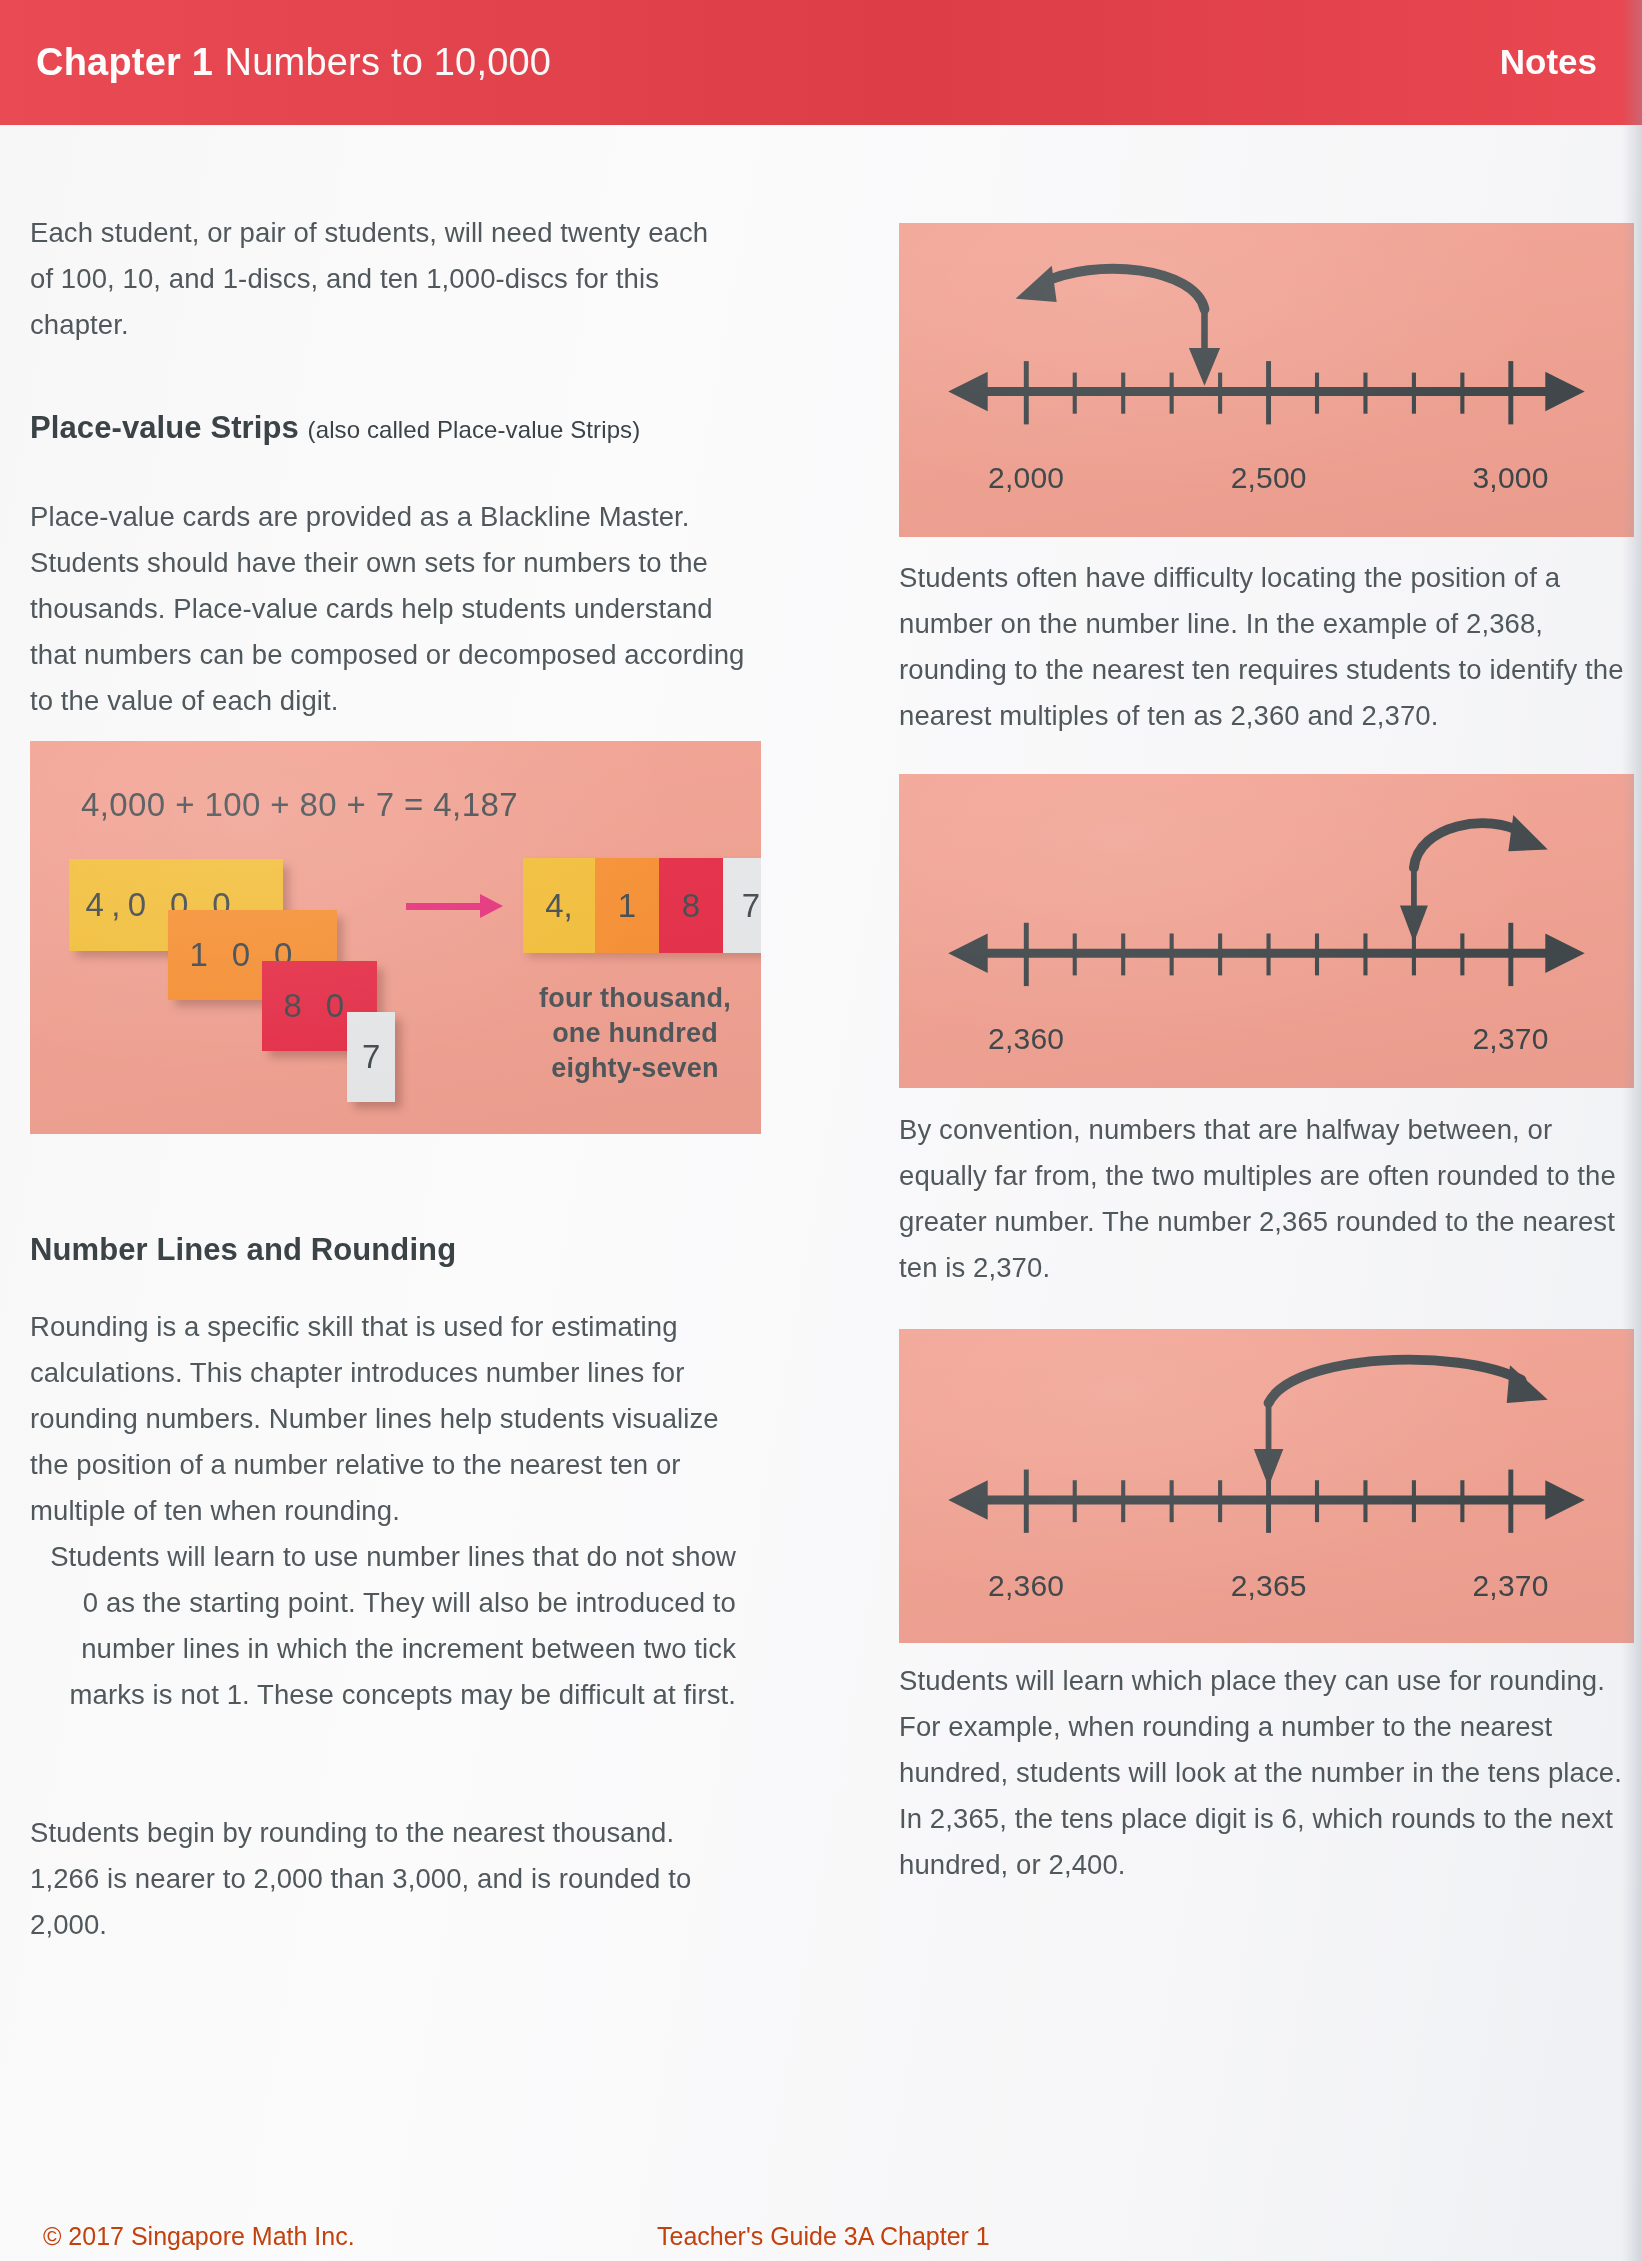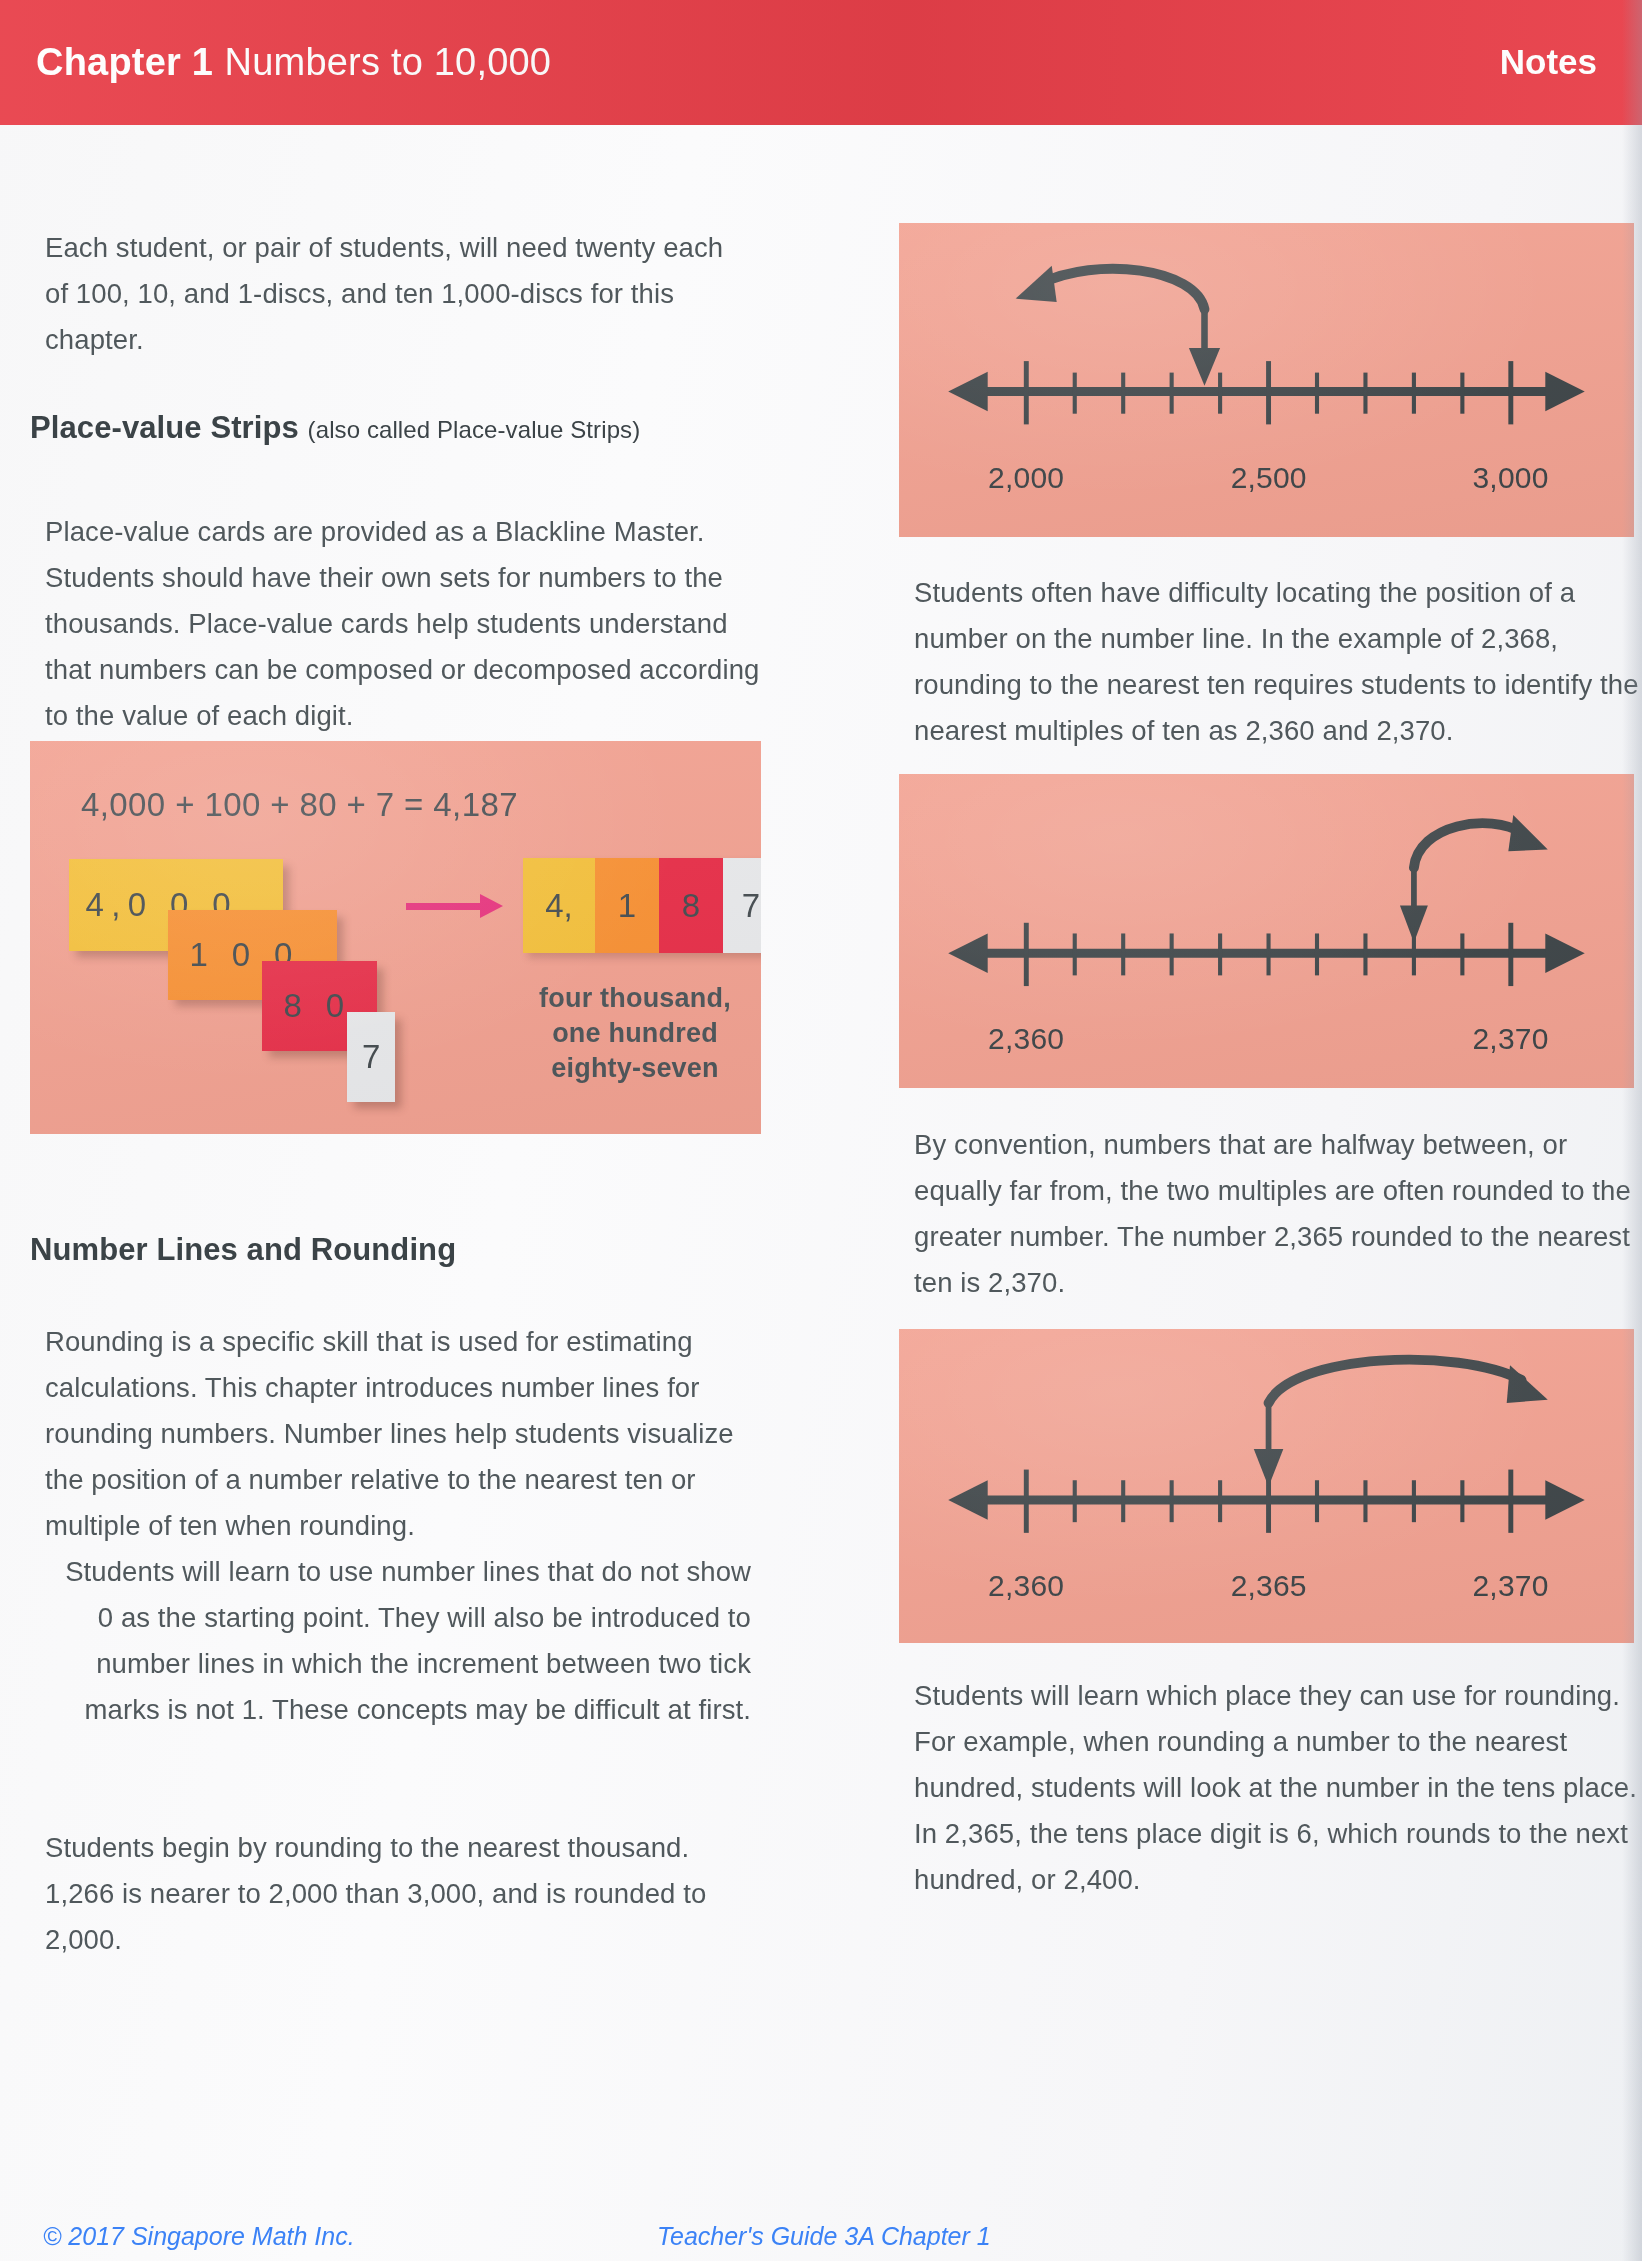--- a/index.html
+++ b/index.html
@@ -70,21 +70,21 @@
     top: 0;
   }
   .col-left  { left: 30px;  width: 731px; }
   .col-right { left: 899px; width: 735px; }
 
   .para {
     color: #50585c;
     font-size: 27.5px;
     line-height: 46px;
     font-weight: 400;
-    margin: 15px;
+    margin: 0;
     letter-spacing: 0.1px;
   }
   .section-head {
     color: #3b4347;
     font-size: 31px;
     line-height: 41px;
     font-weight: 700;
     margin: 0;
     letter-spacing: 0.1px;
   }
@@ -231,23 +231,22 @@
     transform: translateX(-50%);
   }
 
   
   .footer {
     position: absolute;
     bottom: 10px;
     left: 0;
     width: 1631px;
     height: 49px;
-    color: #3b82f6;
+    color: #c2410c;
     font-size: 25px;
-    font-style: italic;
   }
   .footer .copyright { position: absolute; left: 43px; bottom: 0; white-space: nowrap; }
   .footer .guide     { position: absolute; left: 657px; bottom: 0; white-space: nowrap; }
 
   
   .page-edge {
     position:absolute; right:0; top:0; width:21.4px; height:2261px;
     background: linear-gradient(90deg, rgba(190,195,205,0), rgba(150,158,172,.35));
     pointer-events:none;
   }

